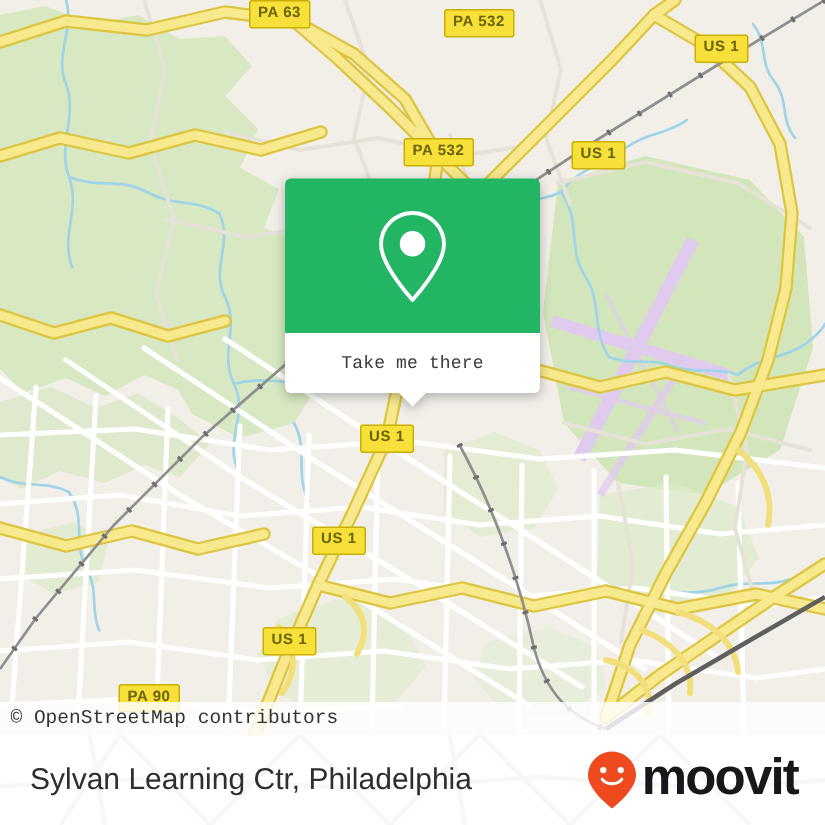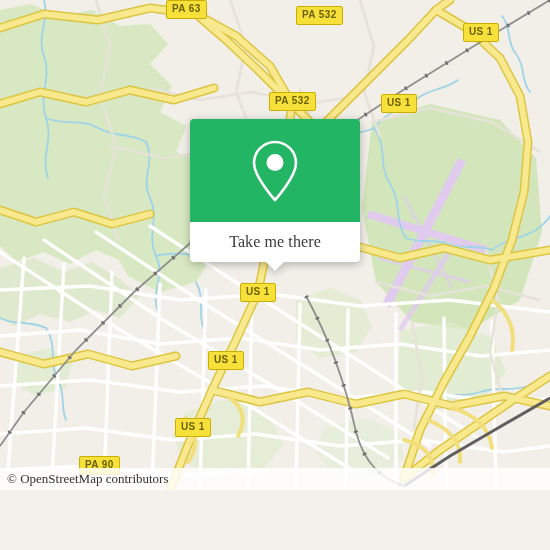--- a/index.html
+++ b/index.html
@@ -54,21 +54,21 @@
   
   #attribution {
     position: absolute;
     left: 0;
     bottom: 0;
     width: 550px;
     height: 22px;
     background: rgba(255,255,255,0.82);
     color: #333333;
     font-size: 13px;
-    font-family: Liberation Serif, serif;
+    font-family: Liberation Mono, monospace;
     line-height: 22px;
     padding-left: 7px;
     box-sizing: border-box;
     white-space: nowrap;
   }
 
   
   #popup {
     position: absolute;
     left: 190px;
@@ -88,22 +88,22 @@
   #popup-body {
     background: #ffffff;
     border-radius: 0 0 4px 4px;
     height: 40px;
     display: flex;
     align-items: center;
     justify-content: center;
   }
   #popup-action-label {
     color: #3a3a3a;
-    font-size: 16px;
-    font-family: Liberation Serif, serif;
+    font-size: 12px;
+    font-family: Liberation Mono, monospace;
     letter-spacing: 0.1px;
   }
   #popup-tail {
     position: absolute;
     left: 50%;
     margin-left: -9px;
     top: 143px;
     width: 0;
     height: 0;
     border-left: 9px solid transparent;
@@ -329,14 +329,36 @@
       </div>
       <div id="popup-body">
         <span id="popup-action-label">Take me there</span>
       </div>
       <div id="popup-tail"></div>
     </div>
 
     <div id="attribution">© OpenStreetMap contributors</div>
   </div>
 
+  <div id="footer">
+    <svg id="footer-watermark" width="550" height="60" viewBox="0 0 550 60">
+      <g stroke="#808080" fill="none" stroke-width="3">
+        <path d="M40 60 L80 0 L140 60 L200 0 L260 60 L320 0 L380 60 L440 0 L500 60"></path>
+        <path d="M0 34 L120 28 L240 36 L360 28 L480 36 L550 30"></path>
+        <path d="M60 0 L70 60"></path>
+        <path d="M300 0 L310 60"></path>
+      </g>
+    </svg>
+
+    <div id="footer-title">Sylvan Learning Ctr, Philadelphia</div>
+
+    <div id="brand-logo">
+      <svg width="34" height="40" viewBox="0 0 34 40">
+        <path d="M17 1 C8.2 1 1 8.2 1 17 C1 27 17 39 17 39 C17 39 33 27 33 17 C33 8.2 25.8 1 17 1 Z" fill="#ef4a1f"></path>
+        <circle cx="11.2" cy="13.4" r="2.1" fill="#ffffff"></circle>
+        <circle cx="22.8" cy="13.4" r="2.1" fill="#ffffff"></circle>
+        <path d="M10.5 19.5 C13 23.4, 21 23.4, 23.5 19.5" fill="none" stroke="#ffffff" stroke-width="2.1" stroke-linecap="round"></path>
+      </svg>
+      <span id="brand-wordmark">moovit</span>
+    </div>
+  </div>
 
 </div>
 
 </body></html>

